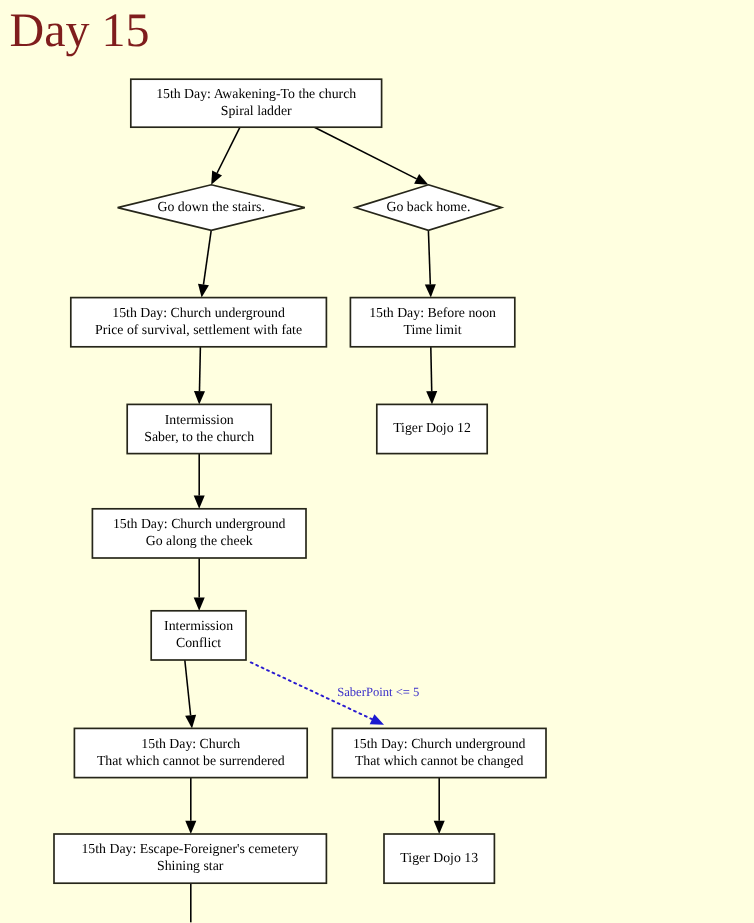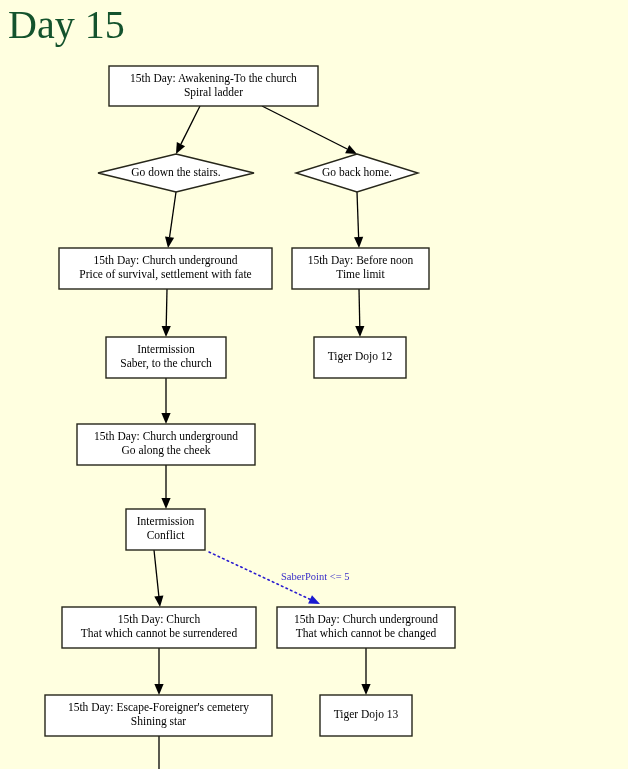--- a/index.html
+++ b/index.html
@@ -14,21 +14,21 @@
     background: #FFFFE0;
     overflow: hidden;
     font-family: "Liberation Serif", "DejaVu Serif", serif;
   }
   #title {
     position: absolute;
     left: 8px;
     top: 2px;
     font-family: "Liberation Serif", "DejaVu Serif", serif;
     font-size: 40px;
-    color: #14532d;
+    color: #7f1d1d;
     line-height: 46px;
     white-space: nowrap;
   }
   svg#graph {
     position: absolute;
     left: 0;
     top: 0;
     width: 628px;
     height: 769px;
     display: block;

